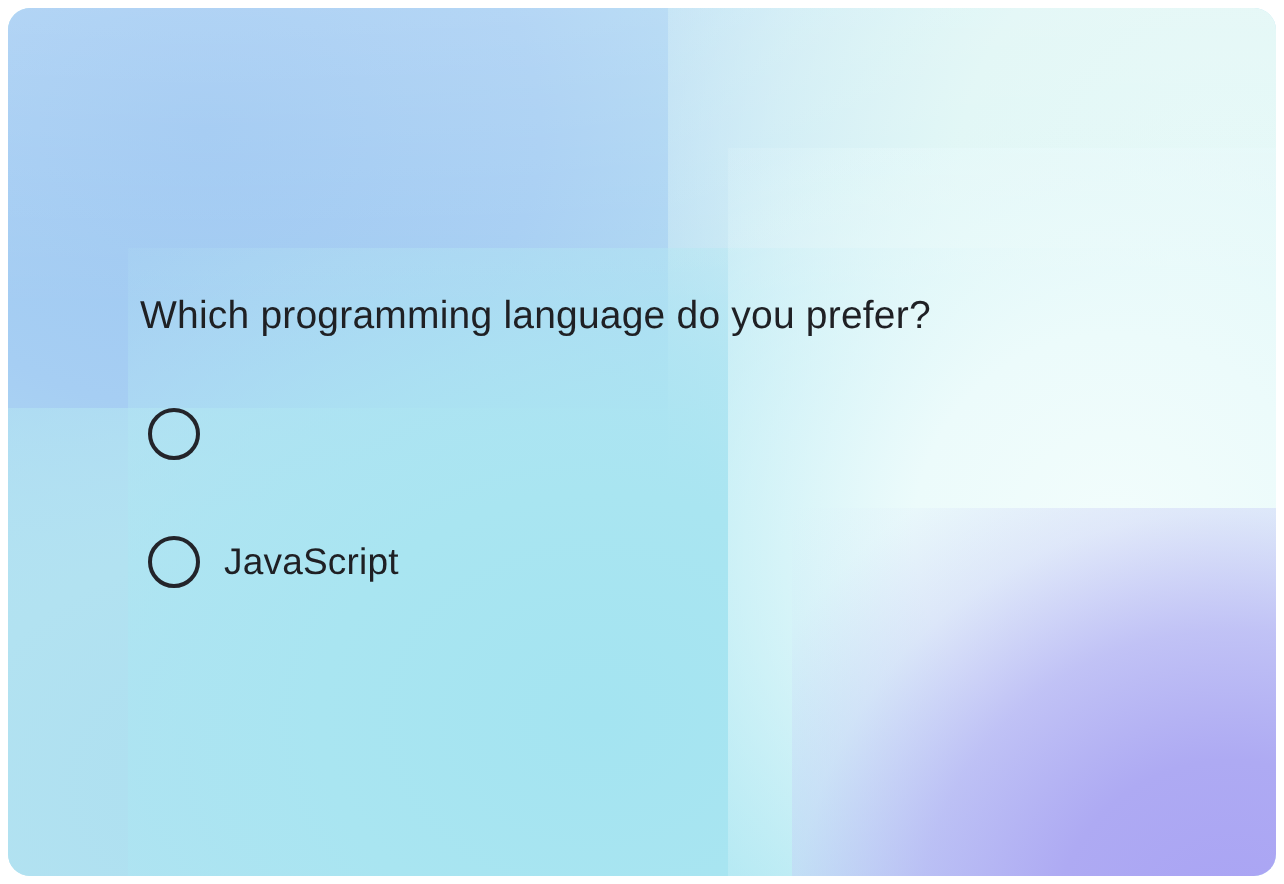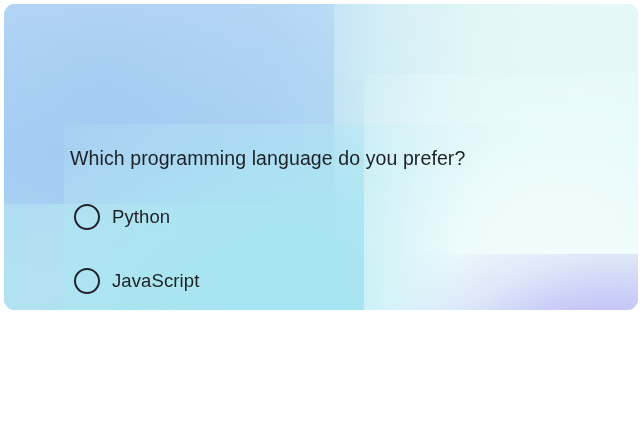--- a/index.html
+++ b/index.html
@@ -12,21 +12,21 @@
     height: 442px;
     overflow: hidden;
     font-family: "Liberation Sans", sans-serif;
   }
 
   #survey-canvas {
     position: absolute;
     left: 4px;
     top: 4px;
     width: 634px;
-    height: 306px;
+    height: 434px;
     border-radius: 11px;
     overflow: hidden;
     background-color: #b9e6f2;
   }
 
   
   .blob {
     position: absolute;
     pointer-events: none;
   }
@@ -139,21 +139,20 @@
   <div class="blob" id="blob-white-right"></div>
   <div class="blob" id="blob-purple-bottomright"></div>
   <div class="blob" id="blob-sheen-top"></div>
 
   <div id="survey-content">
 
     <div id="question-text">Which programming language do you prefer?</div>
 
     <div class="option-row" id="option-row-0">
       <span class="radio-circle"></span>
-      <span class="option-label">Python</span>
     </div>
 
     <div class="option-row" id="option-row-1">
       <span class="radio-circle"></span>
       <span class="option-label">JavaScript</span>
     </div>
 
   </div>
 </div>
 

